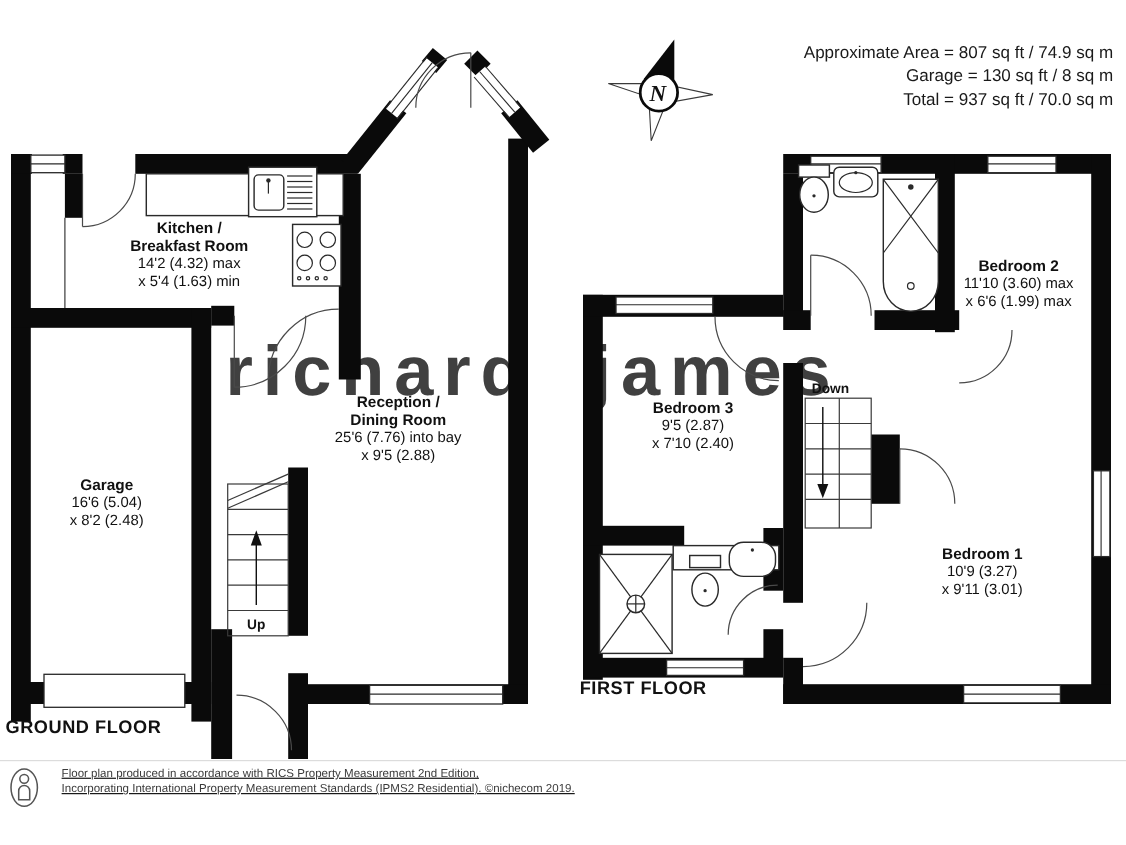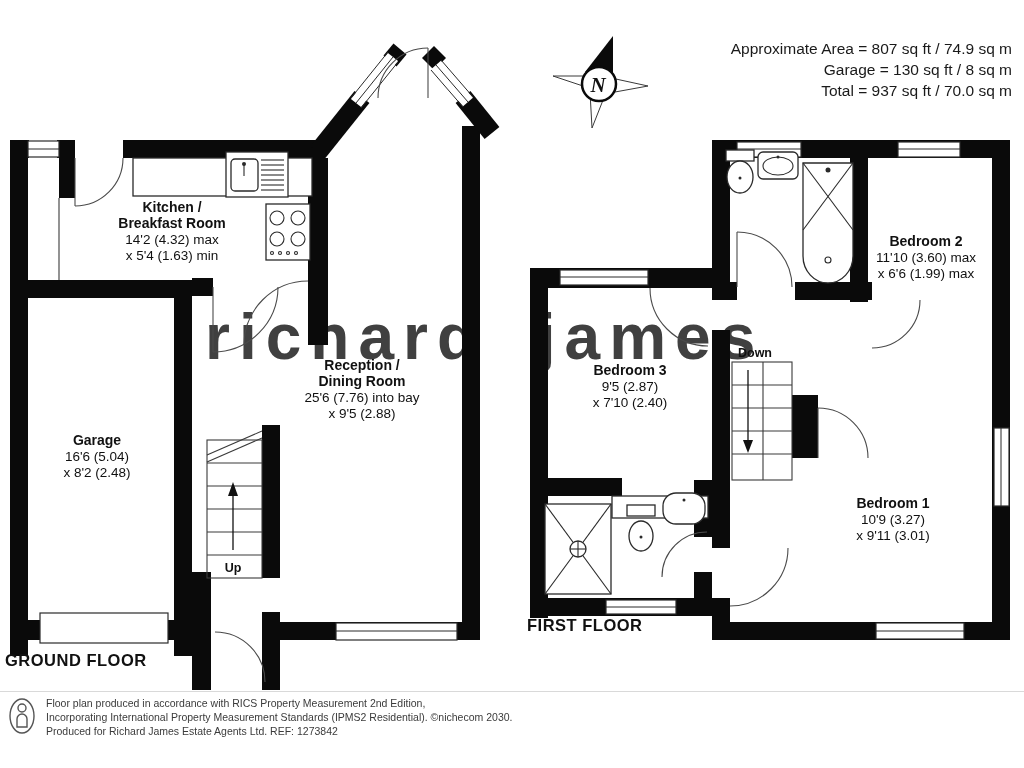--- a/index.html
+++ b/index.html
@@ -9,21 +9,21 @@
   #watermark{position:absolute;left:205px;top:300px;z-index:1;
              font-family:"Liberation Sans",sans-serif;font-size:64px;font-weight:bold;
              letter-spacing:9px;word-spacing:26px;color:#404040;white-space:nowrap;
              user-select:none;}
   #plan-svg{position:absolute;left:0;top:0;z-index:2;}
   
   #header{position:absolute;right:12px;top:38px;z-index:3;text-align:right;color:#1a1a1a;}
   #header .big{font-size:15.5px;line-height:21px;}
   #header .note{font-size:11px;margin-top:3px;color:#1a1a1a;}
   
-  #footer{position:absolute;left:8px;top:696px;z-index:3;display:flex;align-items:flex-start;gap:10px;}
+  #footer{position:absolute;left:8px;top:696px;z-index:3;display:flex;align-items:flex-start;gap:20px;text-decoration:underline;}
   #footer .txt{font-size:10.5px;line-height:14px;color:#3b3b3b;}
   #sep-line{position:absolute;left:0;top:691px;width:1024px;height:1px;background:#d9d9d9;z-index:0;}
   
   .w{fill:#0a0a0a;}
   .wl{stroke:#0a0a0a;fill:none;}
   .thin{stroke:#3a3a3a;stroke-width:1.1;fill:none;}
   .fix{stroke:#2a2a2a;stroke-width:1.3;fill:#ffffff;}
   .fixl{stroke:#2a2a2a;stroke-width:1.1;fill:none;}
   .arc{stroke:#4a4a4a;stroke-width:1.1;fill:none;}
   .win{fill:#ffffff;stroke:#2a2a2a;stroke-width:1.2;}
@@ -293,18 +293,17 @@
   </div>
 
   <div id="footer">
     <svg width="28" height="40" viewBox="0 0 28 40">
       <ellipse cx="14" cy="20" rx="12" ry="17" fill="none" stroke="#555" stroke-width="1.4"></ellipse>
       <circle cx="14" cy="12" r="4" fill="none" stroke="#555" stroke-width="1.4"></circle>
       <path d="M9 31 V23 a5 5 0 0 1 10 0 V31 z" fill="none" stroke="#555" stroke-width="1.4"></path>
     </svg>
     <div class="txt">
       <div>Floor plan produced in accordance with RICS Property Measurement 2nd Edition,</div>
-      <div>Incorporating International Property Measurement Standards (IPMS2 Residential).  ©nichecom 2030.</div>
-      <div>Produced for Richard James Estate Agents Ltd.   REF: 1273842</div>
+      <div>Incorporating International Property Measurement Standards (IPMS2 Residential).  ©nichecom 2019.</div>
     </div>
   </div>
 
 </div>
 
 </body></html>

